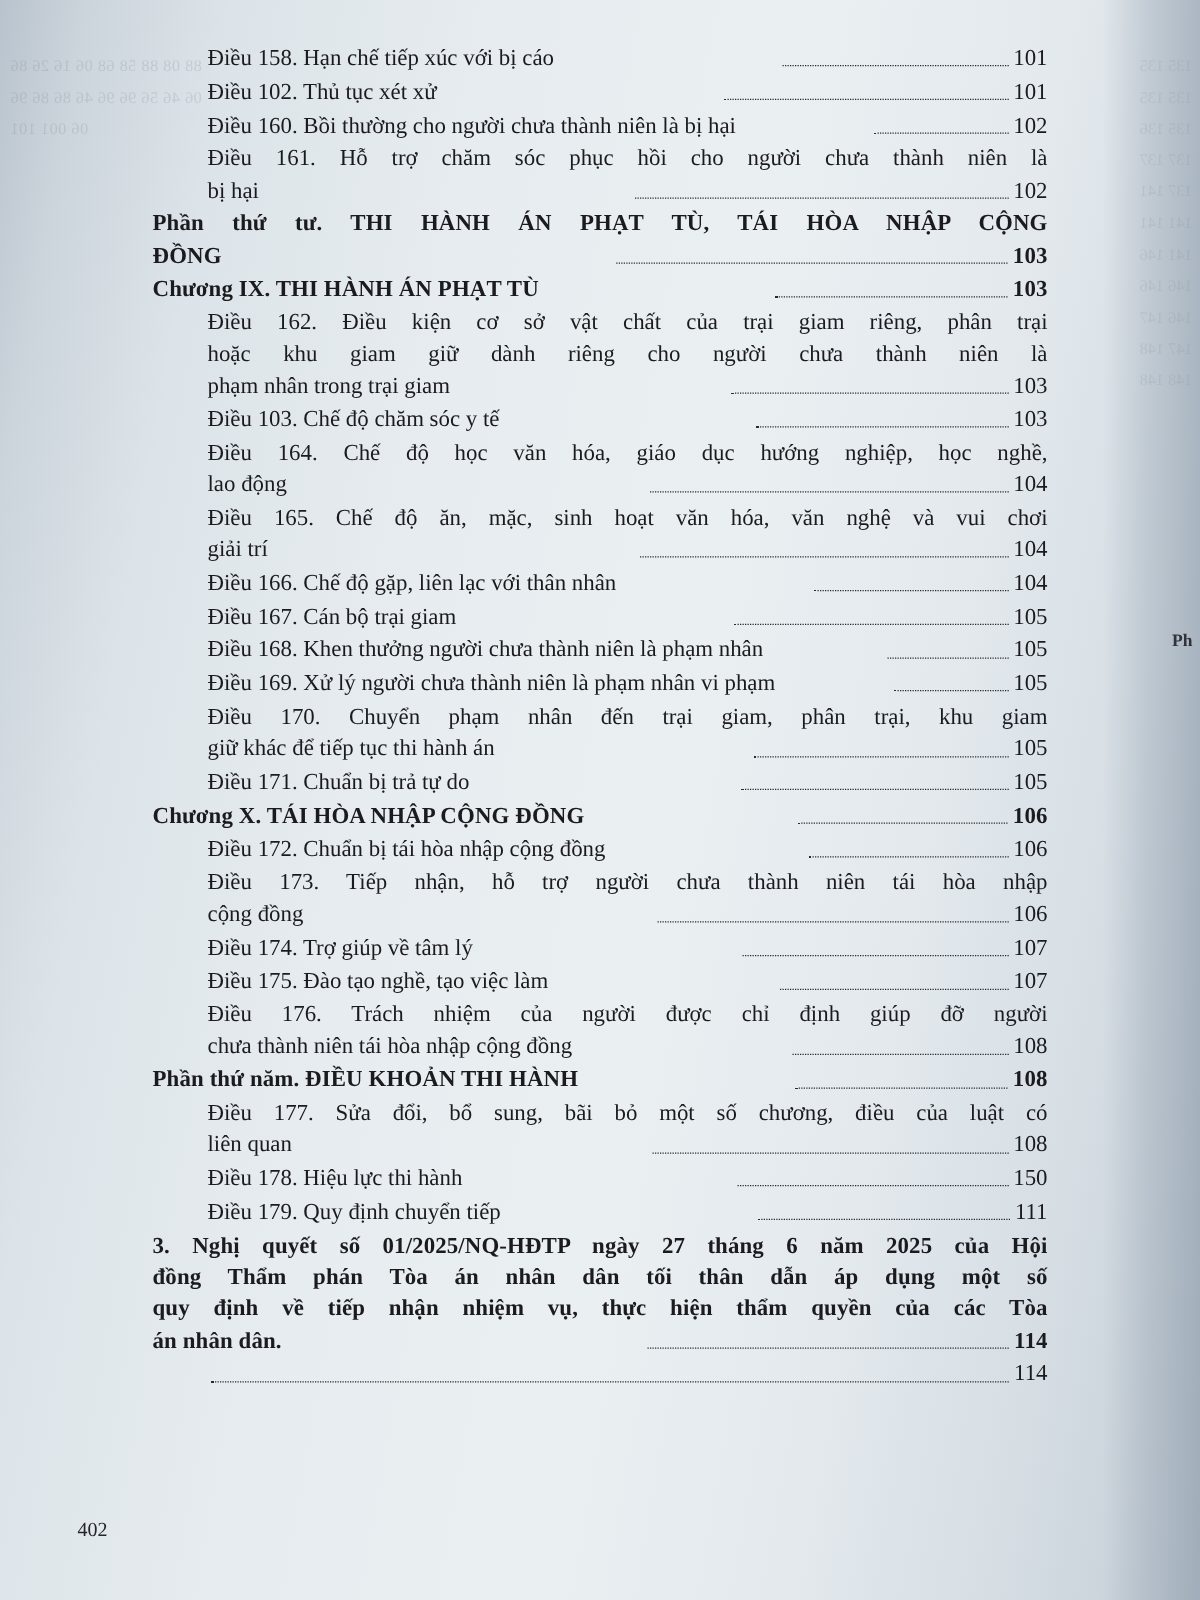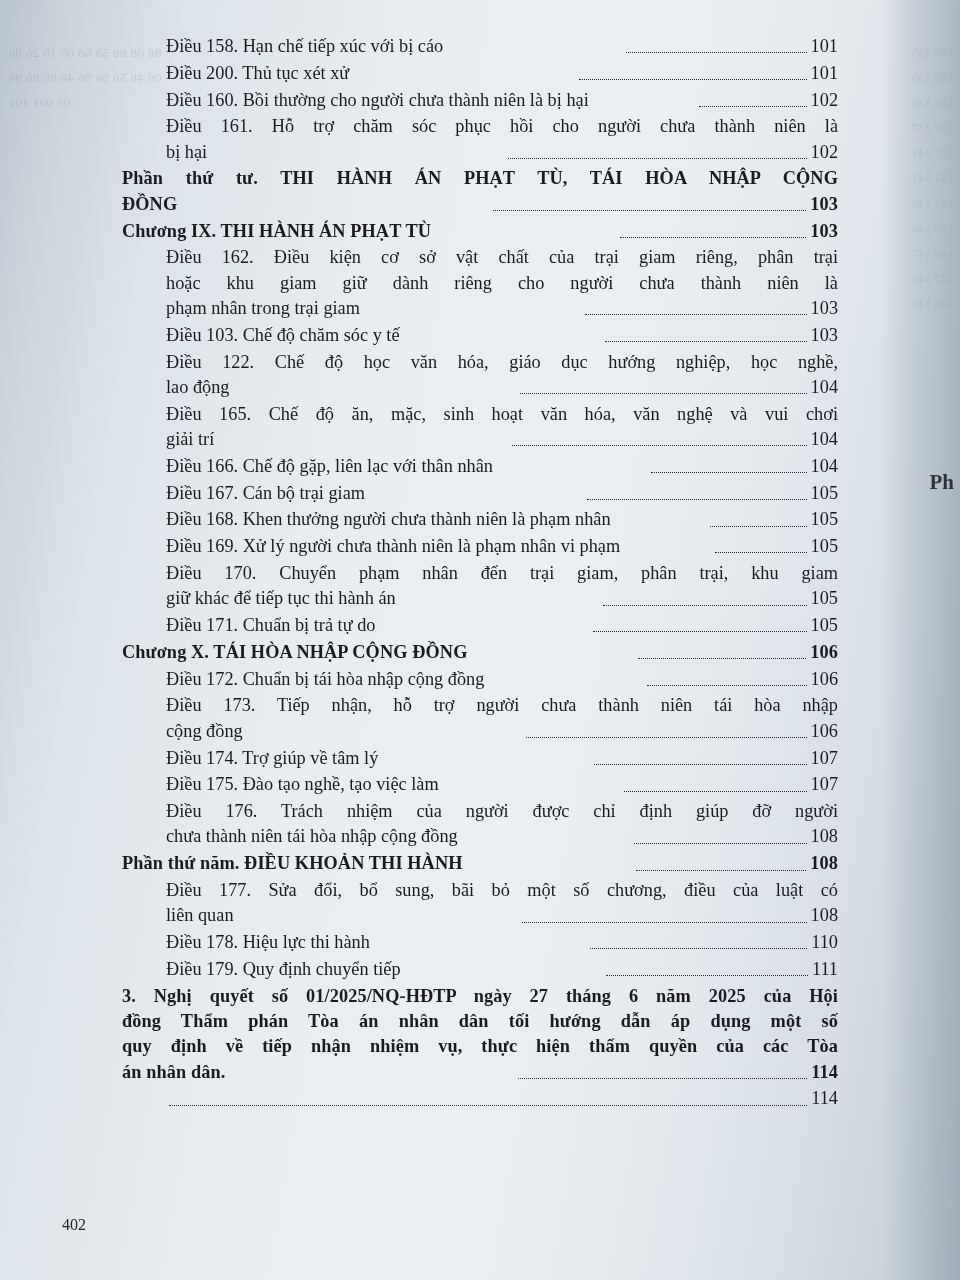--- a/index.html
+++ b/index.html
@@ -128,22 +128,22 @@
     left: 62px;
     top: 1216px;
     font-size: 16px;
     color: #26262a;
     font-family: "Liberation Serif", serif;
   }
 
   .side-frag {
     position: absolute;
     right: 6px;
-    top: 470px;
-    font-size: 21px;
+    top: 506px;
+    font-size: 14px;
     font-weight: bold;
     color: #22252a;
     opacity: 0.9;
   }
 </style>
 </head>
 <body>
 
 <div class="page">
   <div class="ghost">88 08 88 58 68 06 16 26 86 06 46 56 96 96 46 86 86 96 06 001 101</div>
@@ -153,21 +153,21 @@
   <div class="content" id="toc">
       <div class="entry lvl-article">
         <div class="row">
           <span class="lead">Điều 158. Hạn chế tiếp xúc với bị cáo</span>
           <span class="dots"></span>
           <span class="pg">101</span>
         </div>
       </div>
       <div class="entry lvl-article">
         <div class="row">
-          <span class="lead">Điều 200. Thủ tục xét xử</span>
+          <span class="lead">Điều 102. Thủ tục xét xử</span>
           <span class="dots"></span>
           <span class="pg">101</span>
         </div>
       </div>
       <div class="entry lvl-article">
         <div class="row">
           <span class="lead">Điều 160. Bồi thường cho người chưa thành niên là bị hại</span>
           <span class="dots"></span>
           <span class="pg">102</span>
         </div>
@@ -205,21 +205,21 @@
         </div>
       </div>
       <div class="entry lvl-article">
         <div class="row">
           <span class="lead">Điều 103. Chế độ chăm sóc y tế</span>
           <span class="dots"></span>
           <span class="pg">103</span>
         </div>
       </div>
       <div class="entry lvl-article">
-        <div class="justify-line">Điều 122. Chế độ học văn hóa, giáo dục hướng nghiệp, học nghề,</div>
+        <div class="justify-line">Điều 164. Chế độ học văn hóa, giáo dục hướng nghiệp, học nghề,</div>
         <div class="row">
           <span class="lead">lao động</span>
           <span class="dots"></span>
           <span class="pg">104</span>
         </div>
       </div>
       <div class="entry lvl-article">
         <div class="justify-line">Điều 165. Chế độ ăn, mặc, sinh hoạt văn hóa, văn nghệ và vui chơi</div>
         <div class="row">
           <span class="lead">giải trí</span>
@@ -326,33 +326,33 @@
         <div class="row">
           <span class="lead">liên quan</span>
           <span class="dots"></span>
           <span class="pg">108</span>
         </div>
       </div>
       <div class="entry lvl-article">
         <div class="row">
           <span class="lead">Điều 178. Hiệu lực thi hành</span>
           <span class="dots"></span>
-          <span class="pg">110</span>
+          <span class="pg">150</span>
         </div>
       </div>
       <div class="entry lvl-article">
         <div class="row">
           <span class="lead">Điều 179. Quy định chuyển tiếp</span>
           <span class="dots"></span>
           <span class="pg">111</span>
         </div>
       </div>
       <div class="entry lvl-doc bold">
         <div class="justify-line">3. Nghị quyết số 01/2025/NQ-HĐTP ngày 27 tháng 6 năm 2025 của Hội</div>
-        <div class="justify-line">đồng Thẩm phán Tòa án nhân dân tối hướng dẫn áp dụng một số</div>
+        <div class="justify-line">đồng Thẩm phán Tòa án nhân dân tối thân dẫn áp dụng một số</div>
         <div class="justify-line">quy định về tiếp nhận nhiệm vụ, thực hiện thẩm quyền của các Tòa</div>
         <div class="row">
           <span class="lead">án nhân dân.</span>
           <span class="dots"></span>
           <span class="pg">114</span>
         </div>
       </div>
       <div class="entry lvl-article">
         <div class="row">
           <span class="dots"></span>

